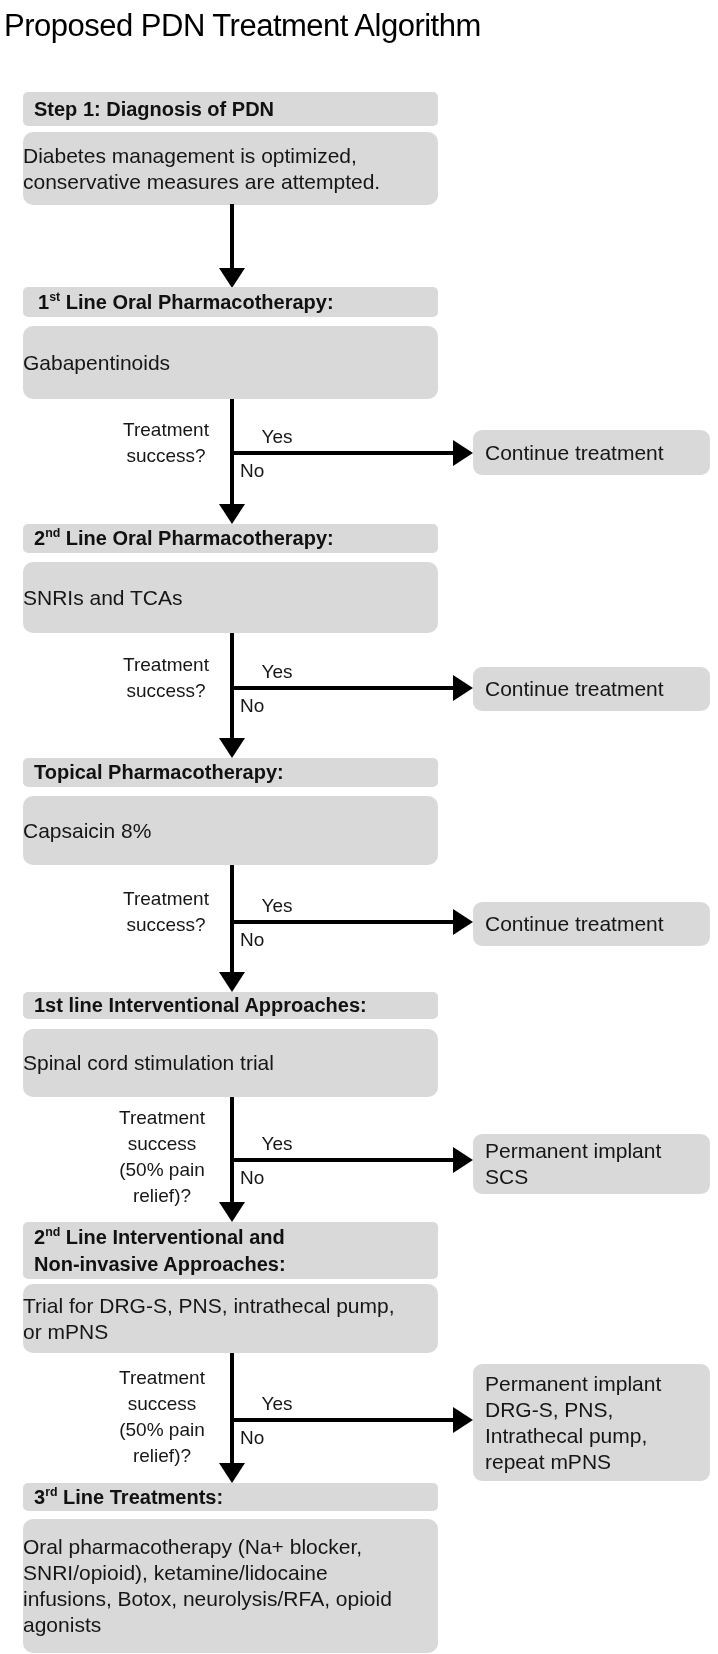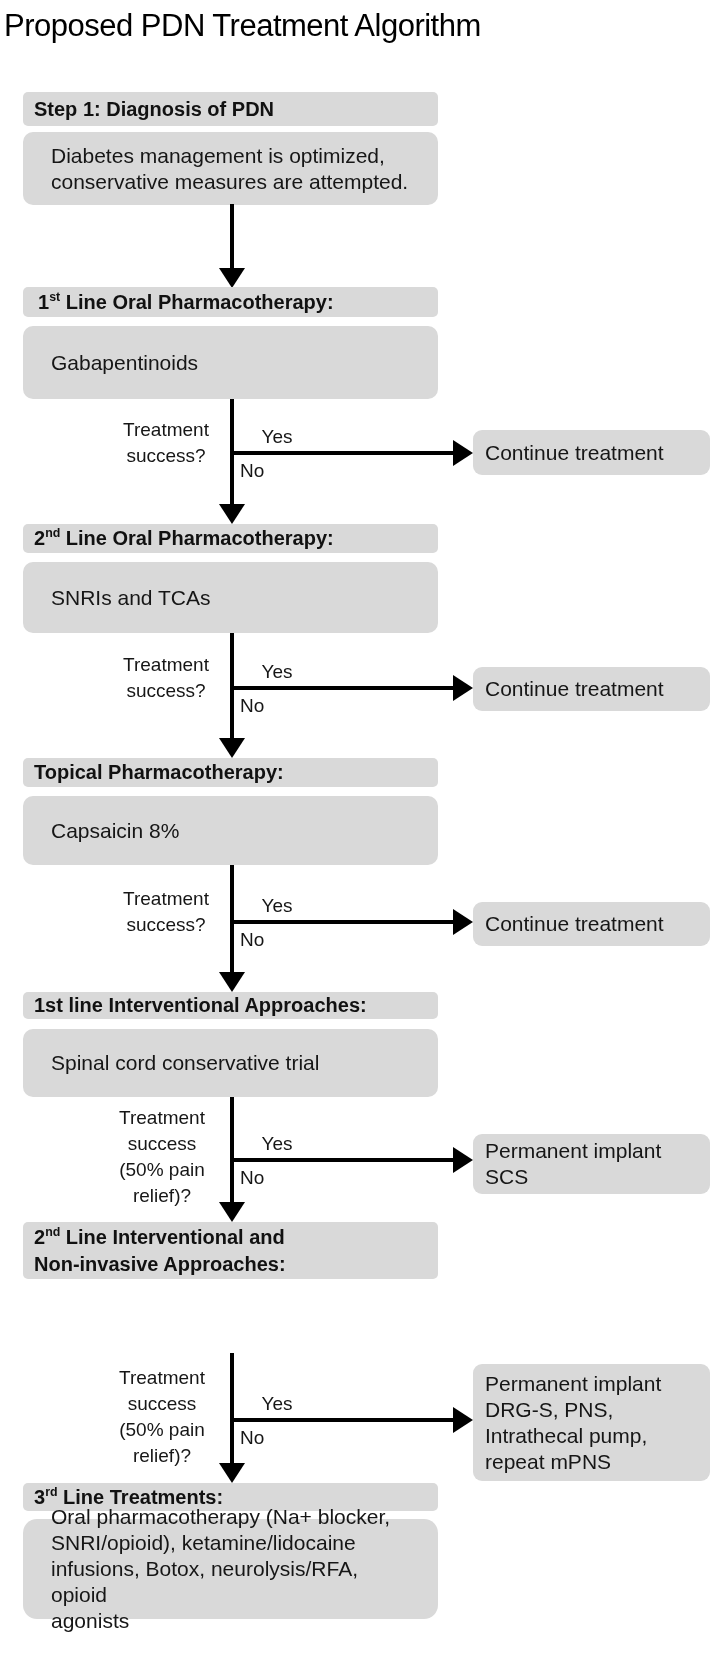--- a/index.html
+++ b/index.html
@@ -15,21 +15,21 @@
     position:absolute; left:23px; width:415px; box-sizing:border-box;
     background:var(--box-fill,#d9d9d9); border-radius:5px;
     display:flex; align-items:center; padding:0 11px;
     font-weight:700; font-size:20px; line-height:27px; color:#111;
     white-space:pre-line;
   }
   .hbox sup { font-size:0.62em; vertical-align:super; line-height:0; }
   .cbox {
     position:absolute; left:23px; width:415px; box-sizing:border-box;
     background:var(--box-fill,#d9d9d9); border-radius:10px;
-    display:flex; align-items:center; padding:0 28px;
+    display:flex; align-items:center; padding:0 0;
     font-size:21px; line-height:26px; color:#161616;
     white-space:pre-line;
   }
   .rbox {
     position:absolute; left:473px; width:237px; box-sizing:border-box;
     background:var(--box-fill,#d9d9d9); border-radius:9px;
     display:flex; align-items:center; padding:12px 12px;
     font-size:21px; line-height:26px; color:#161616;
     white-space:pre-line;
   }
@@ -124,41 +124,45 @@
   <div class="hline" style="top:920px;"></div>
   <div class="rarr" style="top:909px;"></div>
   <div class="rbox" style="top:902px;height:44px;">
     <span>Continue treatment</span>
   </div>
 
   <div class="hbox" style="top:992px;height:27px;">
     <span><span>1st line Interventional Approaches:</span><sup></sup><span></span></span>
   </div>
   <div class="cbox" style="top:1029px;height:68px;">
-    <span>Spinal cord conservative trial</span>
+    <span>Spinal cord stimulation trial</span>
   </div>
 
   <div class="vline" style="top:1097px;height:105px;"></div>
   <div class="darr" style="top:1202px;"></div>
   <div class="q" style="left:102px;top:1105px;">Treatment
 success
 (50% pain
 relief)?</div>
   <div class="yn yes" style="left:252px;top:1132px;">Yes</div>
   <div class="yn" style="left:240px;top:1166px;">No</div>
   <div class="hline" style="top:1158px;"></div>
   <div class="rarr" style="top:1147px;"></div>
   <div class="rbox" style="top:1134px;height:60px;">
     <span>Permanent implant
 SCS</span>
   </div>
 
   <div class="hbox" style="top:1222px;height:57px;">
     <span><span>2</span><sup>nd</sup><span> Line Interventional and
 Non-invasive Approaches:</span></span>
+  </div>
+  <div class="cbox" style="top:1284px;height:69px;">
+    <span>Trial for DRG-S, PNS, intrathecal pump,
+or mPNS</span>
   </div>
 
   <div class="vline" style="top:1353px;height:110px;"></div>
   <div class="darr" style="top:1463px;"></div>
   <div class="q" style="left:102px;top:1365px;">Treatment
 success
 (50% pain
 relief)?</div>
   <div class="yn yes" style="left:252px;top:1392px;">Yes</div>
   <div class="yn" style="left:240px;top:1426px;">No</div>
@@ -167,20 +171,20 @@
   <div class="rbox" style="top:1364px;height:117px;">
     <span>Permanent implant
 DRG-S, PNS,
 Intrathecal pump,
 repeat mPNS</span>
   </div>
 
   <div class="hbox" style="top:1483px;height:28px;">
     <span><span>3</span><sup>rd</sup><span> Line Treatments:</span></span>
   </div>
-  <div class="cbox" style="top:1519px;height:100px;border-radius:14px;">
+  <div class="cbox" style="top:1519px;height:134px;">
     <span>Oral pharmacotherapy (Na+ blocker,
 SNRI/opioid), ketamine/lidocaine
 infusions, Botox, neurolysis/RFA, opioid
 agonists</span>
   </div>
 
 </div>
 
 </body></html>

